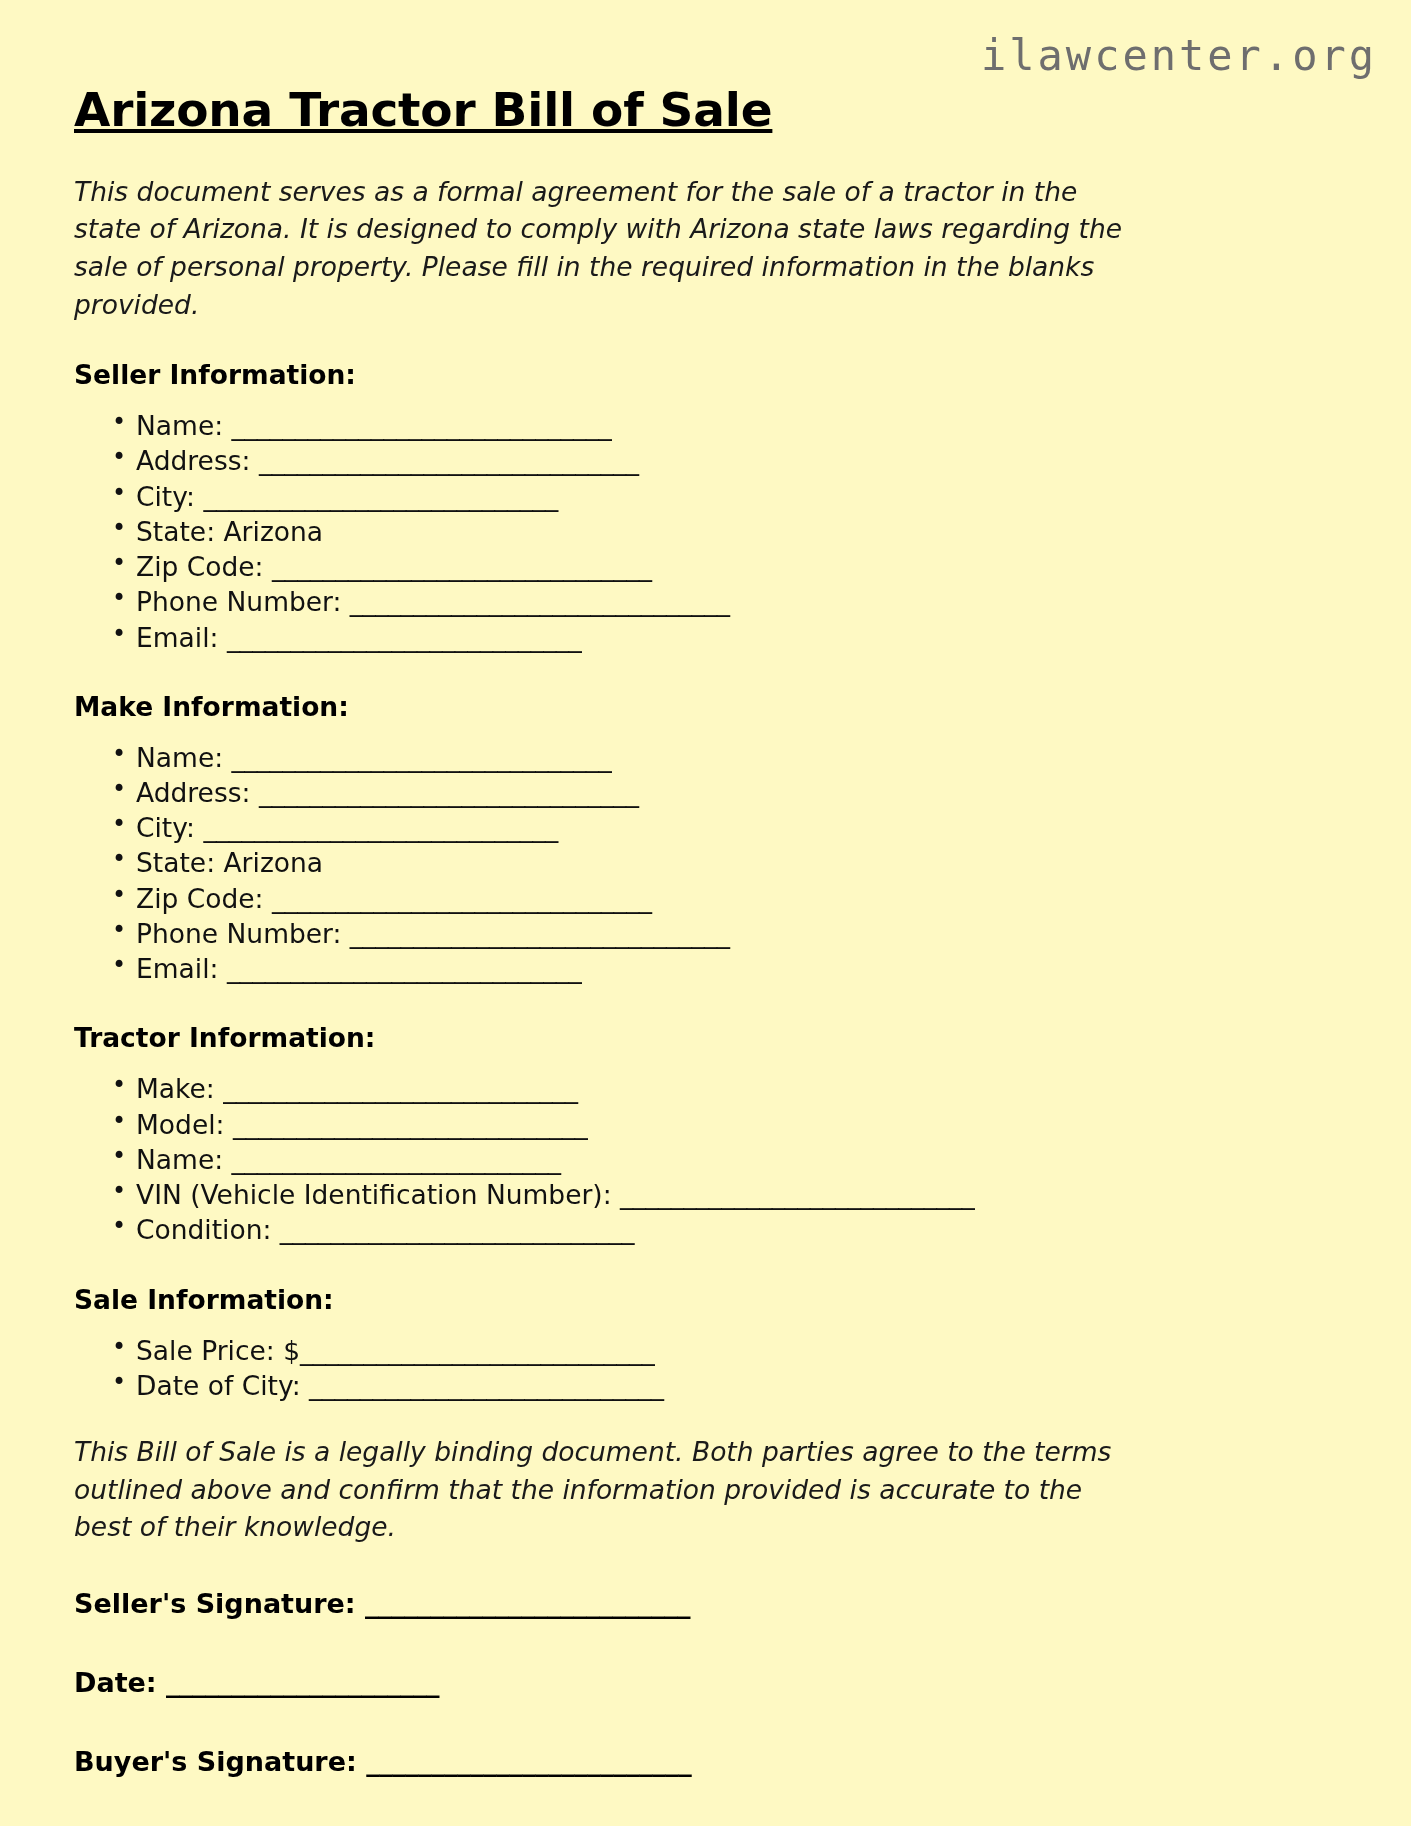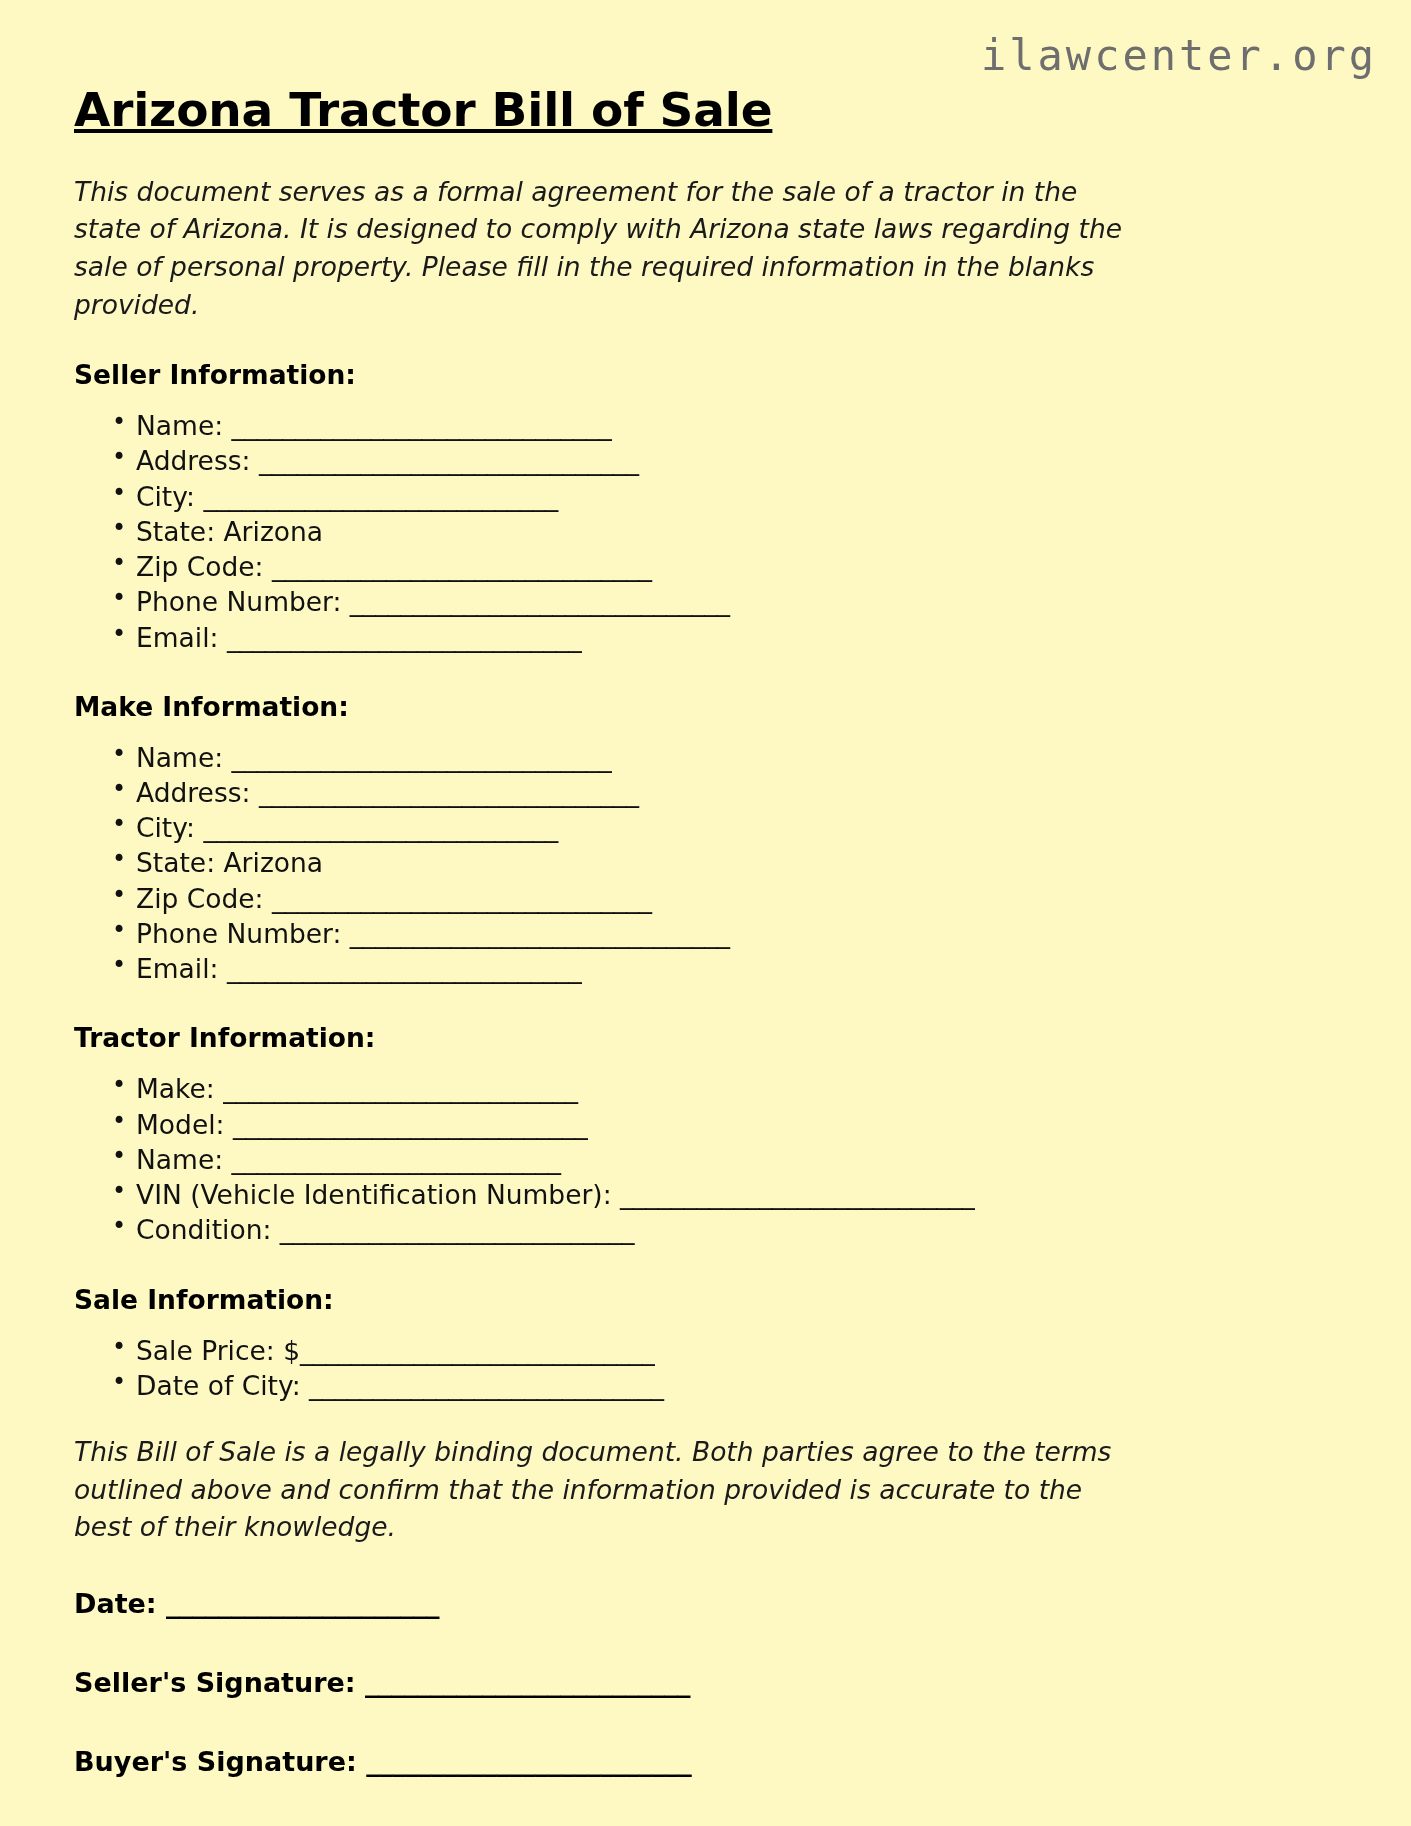--- a/index.html
+++ b/index.html
@@ -155,20 +155,20 @@
 
     <h2 class="section-heading">Sale Information:</h2>
     <ul class="field-list">
       <li><span>Sale Price: $</span><span class="blank">____________________________</span></li>
       <li><span>Date of City: </span><span class="blank">____________________________</span></li>
     </ul>
 
     <p class="closing">This Bill of Sale is a legally binding document. Both parties agree to the terms outlined above and confirm that the information provided is accurate to the best of their knowledge.</p>
 
     <div class="sig-block">
+      <div class="sig-row"><span>Seller's Signature: </span><span class="sig-blank">_________________________</span></div>
       <div class="sig-row"><span>Date: </span><span class="sig-blank">_____________________</span></div>
-      <div class="sig-row"><span>Seller's Signature: </span><span class="sig-blank">_________________________</span></div>
       <div class="sig-row"><span>Buyer's Signature: </span><span class="sig-blank">_________________________</span></div>
       <div class="sig-row"></div>
     </div>
 
   </div>
 </div>
 
 </body></html>

